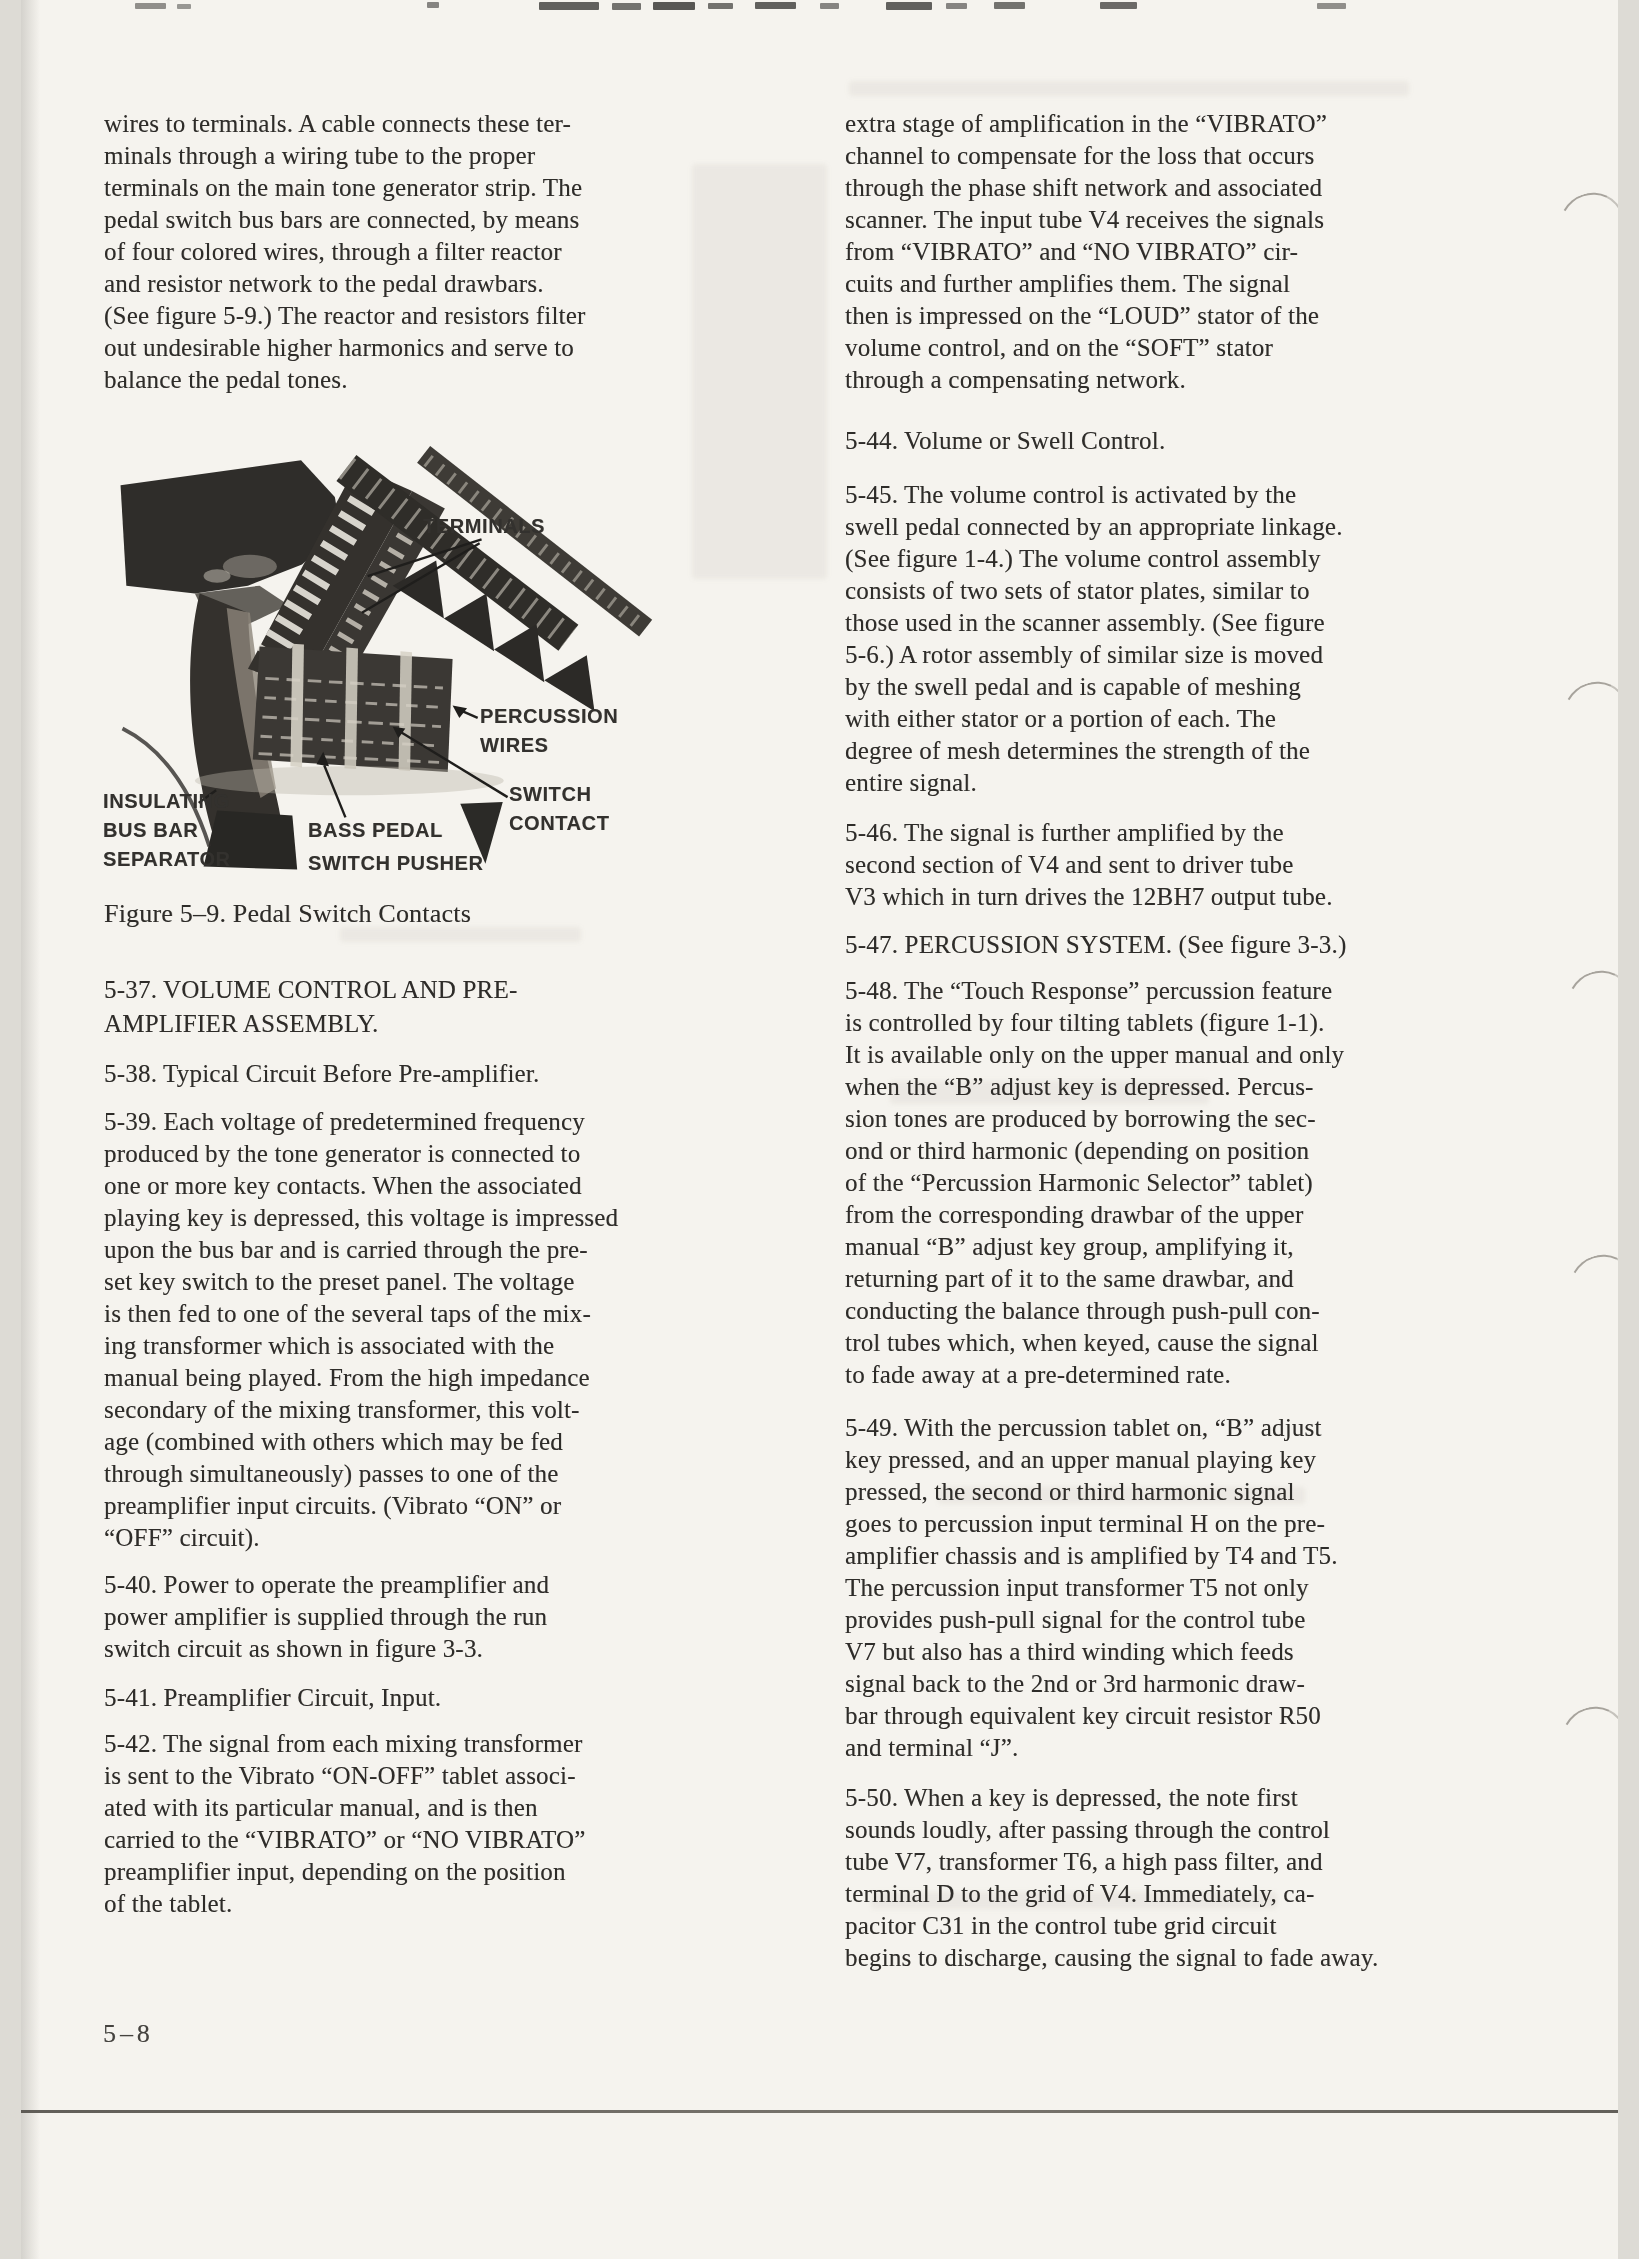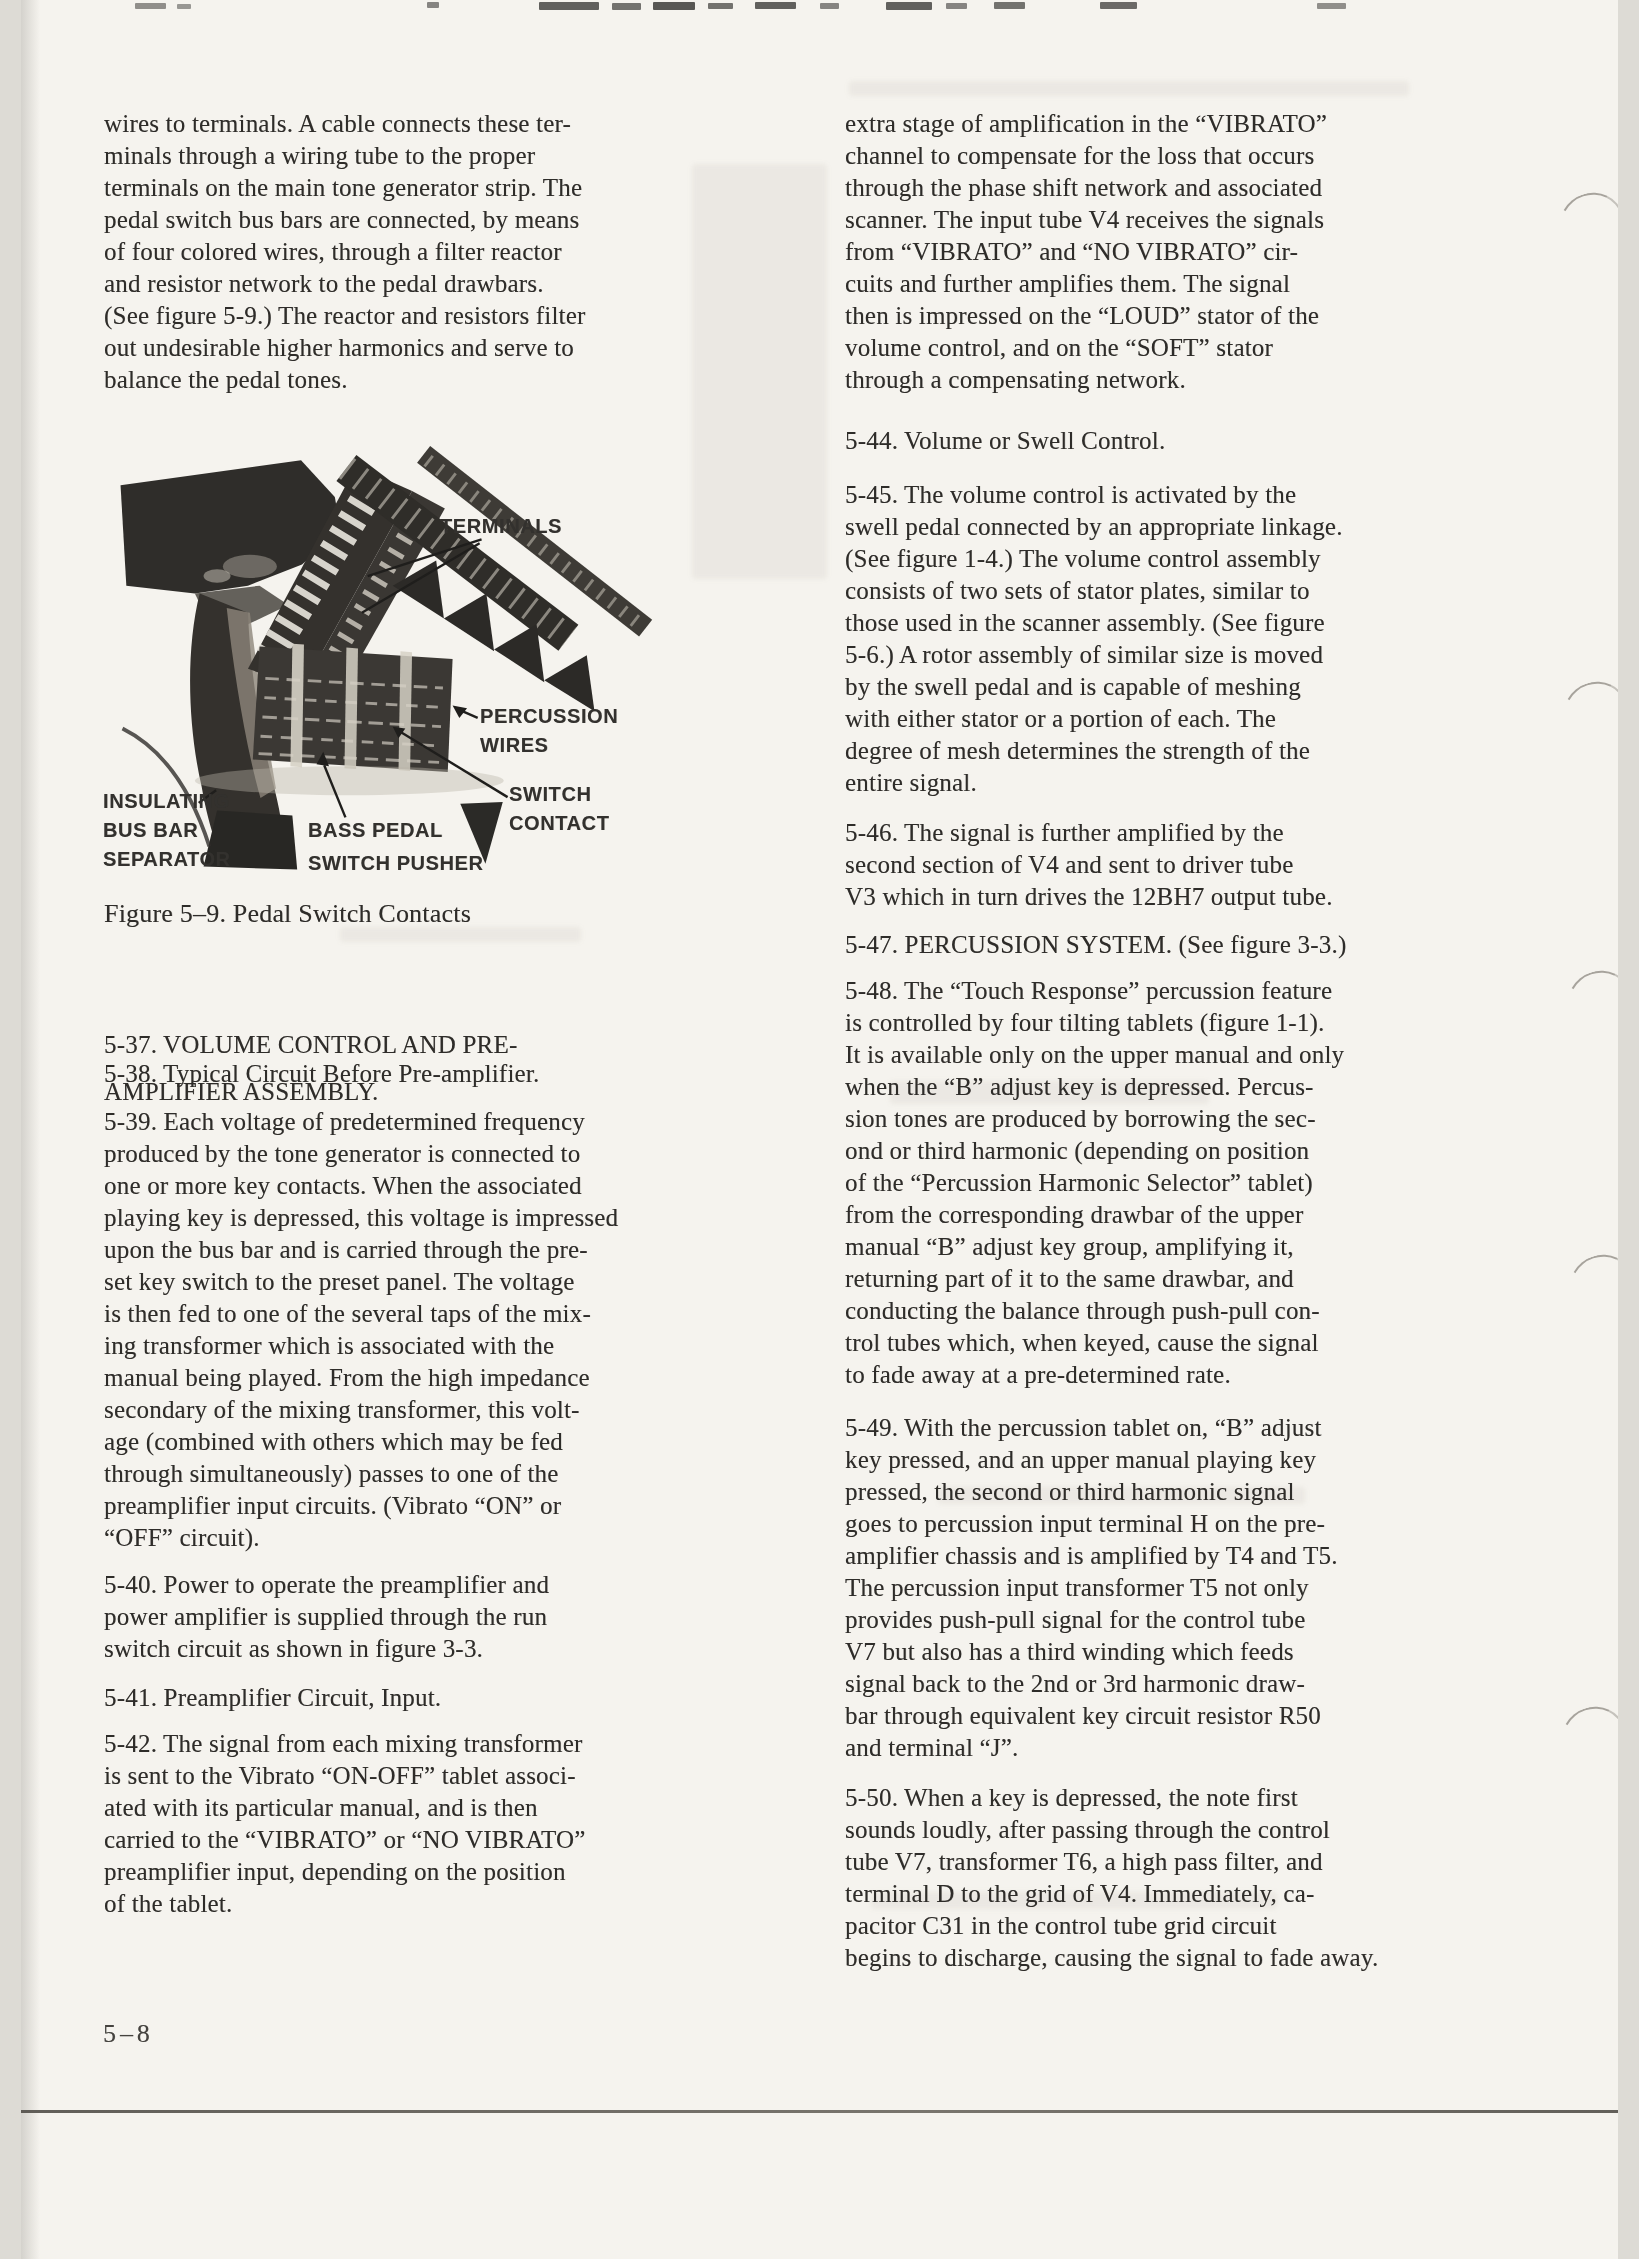--- a/index.html
+++ b/index.html
@@ -6,21 +6,21 @@
   #page{
     position:relative;width:1597px;height:2259px;margin:0 auto;
     background:#f5f3ee;overflow:hidden;
     font-family:"Liberation Serif","DejaVu Serif",serif;
   }
   .block{
     position:absolute;white-space:pre-line;
     color:#2e2c29;font-size:25px;line-height:32px;letter-spacing:0.2px;
     text-shadow:0.3px 0.3px 0.6px rgba(46,44,41,0.35);
   }
-  .h2line{line-height:47px;margin-top:48px;}
+  .h2line{line-height:34px;}
   .caption{text-align:left;font-size:26px;}
   .pagenum{font-size:26px;letter-spacing:3.9px;color:#45433f;}
   .figlabel{
     position:absolute;white-space:pre-line;
     font-family:"Liberation Sans","DejaVu Sans",sans-serif;
     font-weight:700;font-size:20px;line-height:29px;letter-spacing:0.6px;
     color:#33312e;text-shadow:0.3px 0.3px 0.5px rgba(51,49,46,0.4);
   }
   #figurebox{position:absolute;left:82px;top:439px;width:676px;height:444px;}
   .ghost{position:absolute;background:rgba(110,105,92,0.07);filter:blur(2.9px);border-radius:3.9px;}
@@ -152,21 +152,21 @@
         <path d="M251,392 L229,338"></path>
       </g>
 
       <g fill="#1f1e1c">
         <polygon points="362,276 377,279 369,289"></polygon>
         <polygon points="300,298 313,300 306,310"></polygon>
         <polygon points="221,337 228,324 234,339"></polygon>
       </g>
     </svg>
     
-    <div class="figlabel" style="left:337px;top:73px">TERMINALS</div>
+    <div class="figlabel" style="left:320px;top:73px">TERMINALS</div>
     <div class="figlabel" style="left:377px;top:263px">PERCUSSION
 WIRES</div>
     <div class="figlabel" style="left:406px;top:341px">SWITCH
 CONTACT</div>
     <div class="figlabel" style="left:0px;top:348px">INSULATING
 BUS BAR
 SEPARATOR</div>
     <div class="figlabel" style="left:205px;top:375px;line-height:33px">BASS PEDAL
 SWITCH PUSHER</div>
   </div>

